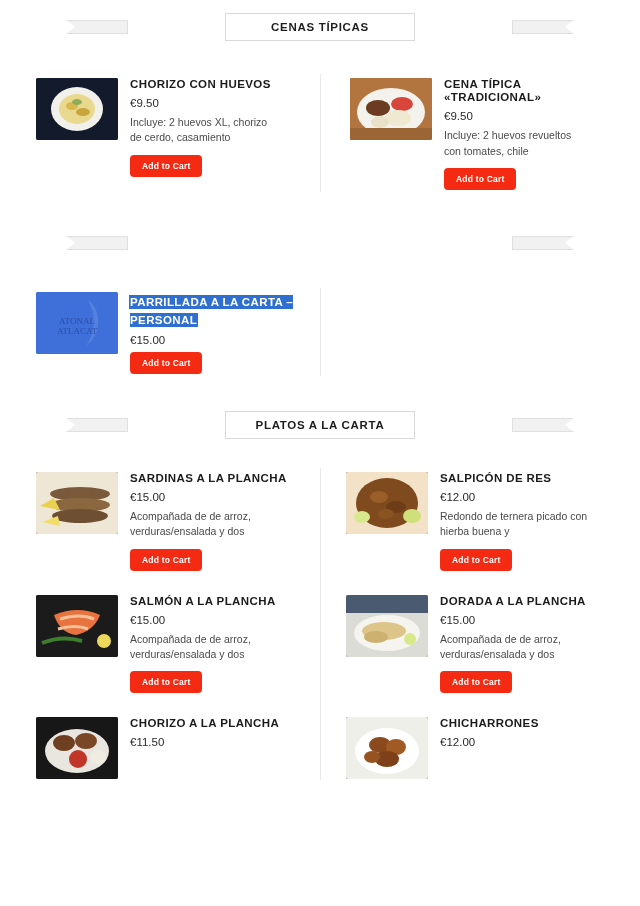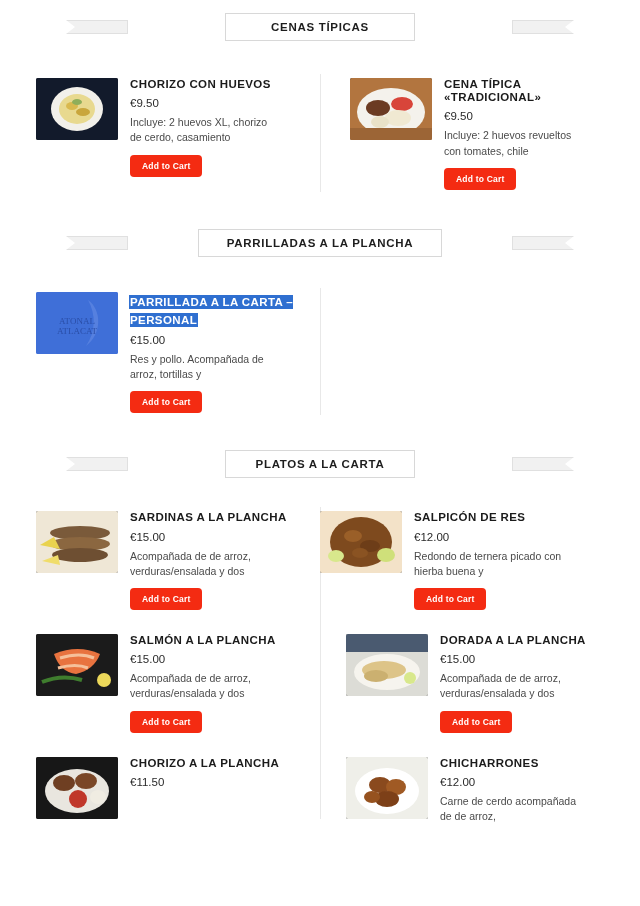--- a/index.html
+++ b/index.html
@@ -214,43 +214,39 @@
         <button class="add-btn">Add to Cart</button>
       </div>
     </div>
   </div>
 
   <div class="sec-gap" style="height:24px;"></div>
 
   <div class="section-header">
     <span class="ribbon-tail left"></span>
     <span class="ribbon-tail right"></span>
-    <div class="ribbon">
-      <div class="ribbon-title">PARRILLADAS A LA PLANCHA</div>
-    </div>
   </div>
 
   <div class="items-grid" style="margin-top:20px;">
     <div class="col-divider"></div>
 
     <div class="item">
       <div class="thumb blue-tile">
         <svg viewBox="0 0 82 62" preserveAspectRatio="none">
           <rect width="82" height="62" fill="#3f6fd8"></rect>
           <path d="M52 8 C66 18, 66 42, 50 54 C60 40, 60 22, 52 8 Z" fill="#5a84e0" opacity="0.85"></path>
           <text x="41" y="32" font-family="Liberation Serif, serif" font-size="9" fill="#2a4ea8" text-anchor="middle">ATONAL</text>
           <text x="41" y="42" font-family="Liberation Serif, serif" font-size="9" fill="#2a4ea8" text-anchor="middle">ATLACAT</text>
         </svg>
       </div>
       <div class="item-body">
         <div style="margin:0 0 6px 0;">
           <span class="item-title selected">PARRILLADA A LA CARTA – PERSONAL</span>
         </div>
         <div class="item-price">€15.00</div>
-        <div class="item-desc">Res y pollo. Acompañada de arroz, tortillas y</div>
         <button class="add-btn">Add to Cart</button>
       </div>
     </div>
 
     <div></div>
   </div>
 
   <div class="sec-gap" style="height:22px;"></div>
 
   <div class="section-header">
@@ -276,21 +272,21 @@
         </svg>
       </div>
       <div class="item-body">
         <div class="item-title">SARDINAS A LA PLANCHA</div>
         <div class="item-price">€15.00</div>
         <div class="item-desc">Acompañada de  de arroz, verduras/ensalada y dos</div>
         <button class="add-btn">Add to Cart</button>
       </div>
     </div>
 
-    <div class="item" style="">
+    <div class="item" style="padding-left:26px;">
       <div class="thumb">
         <svg viewBox="0 0 82 62" preserveAspectRatio="none">
           <rect width="82" height="62" fill="#f3e2c8"></rect>
           <ellipse cx="41" cy="31" rx="31" ry="25" fill="#7e4a1e"></ellipse>
           <ellipse cx="33" cy="25" rx="9" ry="6" fill="#9a5f28"></ellipse>
           <ellipse cx="50" cy="35" rx="10" ry="6" fill="#6d3d18"></ellipse>
           <ellipse cx="40" cy="42" rx="8" ry="5" fill="#8a5322"></ellipse>
           <ellipse cx="66" cy="44" rx="9" ry="7" fill="#cfe07a"></ellipse>
           <ellipse cx="16" cy="45" rx="8" ry="6" fill="#d8e88c"></ellipse>
         </svg>
@@ -366,19 +362,18 @@
           <ellipse cx="41" cy="34" rx="32" ry="23" fill="#ffffff"></ellipse>
           <ellipse cx="34" cy="28" rx="11" ry="8" fill="#8a4a1e"></ellipse>
           <ellipse cx="50" cy="30" rx="10" ry="8" fill="#a05a24"></ellipse>
           <ellipse cx="41" cy="42" rx="12" ry="8" fill="#7d4018"></ellipse>
           <ellipse cx="26" cy="40" rx="8" ry="6" fill="#96521f"></ellipse>
         </svg>
       </div>
       <div class="item-body">
         <div class="item-title">CHICHARRONES</div>
         <div class="item-price">€12.00</div>
-        <div class="item-desc">Carne de cerdo acompañada de  de arroz,</div>
 
       </div>
     </div>
   </div>
 
 </div>
 
 </body></html>

